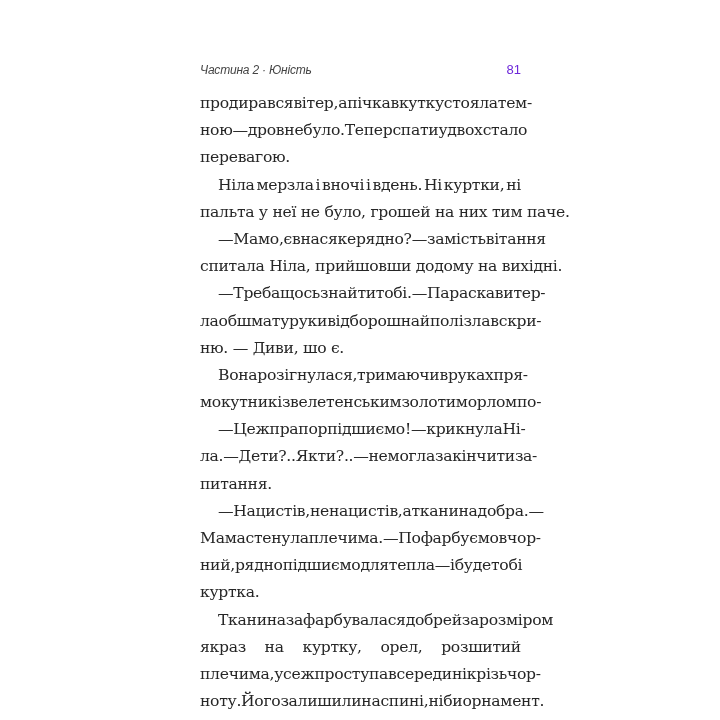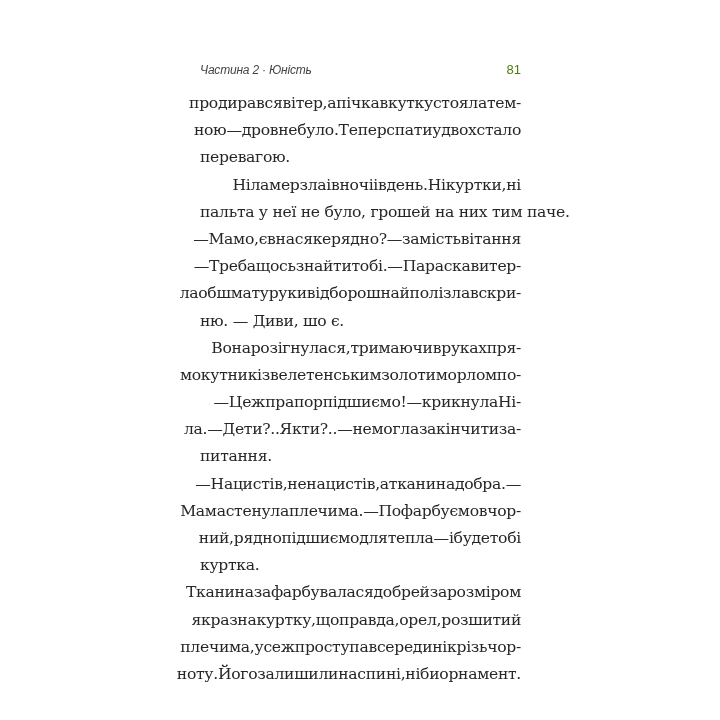--- a/index.html
+++ b/index.html
@@ -1,23 +1,23 @@
 <!DOCTYPE html>
 <html><head>
 <meta charset="utf-8">
 <style>
   html, body { margin:0; padding:0; background:#ffffff; }
   body { width:720px; height:720px; position:relative; overflow:hidden; }
   .page { position:absolute; left:200px; top:62px; width:321px; }
   .header { display:flex; justify-content:space-between; align-items:baseline; height:26px;
     font-family:Liberation Sans, sans-serif; color:#444; font-size:12px; }
   .header .title { font-style:italic; letter-spacing:-0.2px; }
-  .header .num { font-size:13px; color:#4d7c0f; }
+  .header .num { font-size:13px; color:#6d28d9; }
   .body { margin-top:2px; font-family:"DejaVu Serif", serif; font-size:15.6px; line-height:27.2px; color:#262626; letter-spacing:-0.3px; }
-  .line { white-space:nowrap; display:flex; justify-content:flex-end; height:27.2px; }
+  .line { white-space:nowrap; display:flex; justify-content:space-between; height:27.2px; }
   .line.last { justify-content:flex-start; }
   .line.indent { padding-left:18px; }
   .line span { display:block; }
 </style>
 </head>
 <body>
 
 <div class="page">
   <div class="header">
     <span class="title">Частина 2 · Юність</span>
@@ -67,20 +67,23 @@
         <span>Мамо,</span>
         <span>є</span>
         <span>в</span>
         <span>нас</span>
         <span>яке</span>
         <span>рядно?</span>
         <span>—</span>
         <span>замість</span>
         <span>вітання</span>
       </div>
+      <div class="line last">
+        <span>спитала Ніла, прийшовши додому на вихідні.</span>
+      </div>
       <div class="line indent">
         <span>—</span>
         <span>Треба</span>
         <span>щось</span>
         <span>знайти</span>
         <span>тобі.</span>
         <span>—</span>
         <span>Параска</span>
         <span>витер-</span>
       </div>
@@ -179,21 +182,20 @@
         <span>зафарбувалася</span>
         <span>добре</span>
         <span>й</span>
         <span>за</span>
         <span>розміром</span>
       </div>
       <div class="line">
         <span>якраз</span>
         <span>на</span>
         <span>куртку,</span>
-        <span>щоправда,</span>
         <span>орел,</span>
         <span>розшитий</span>
       </div>
       <div class="line">
         <span>плечима,</span>
         <span>усе</span>
         <span>ж</span>
         <span>проступав</span>
         <span>середині</span>
         <span>крізь</span>

